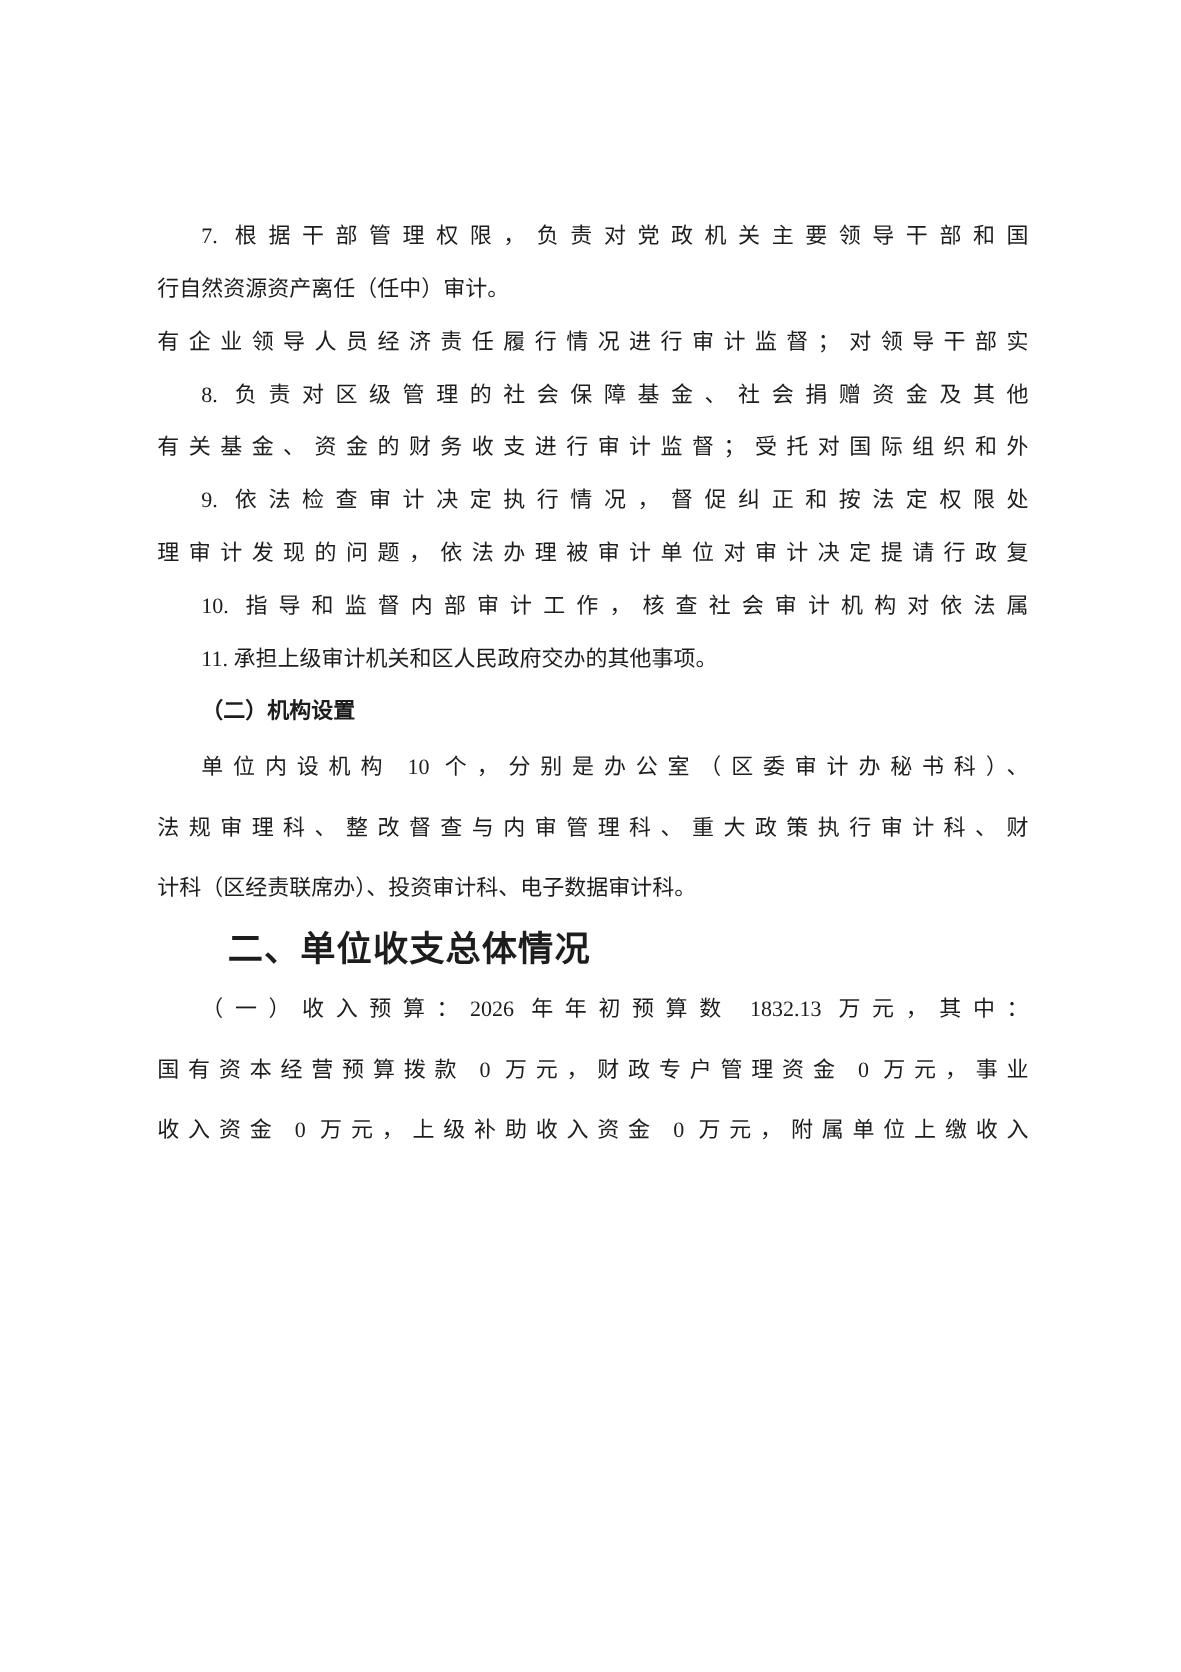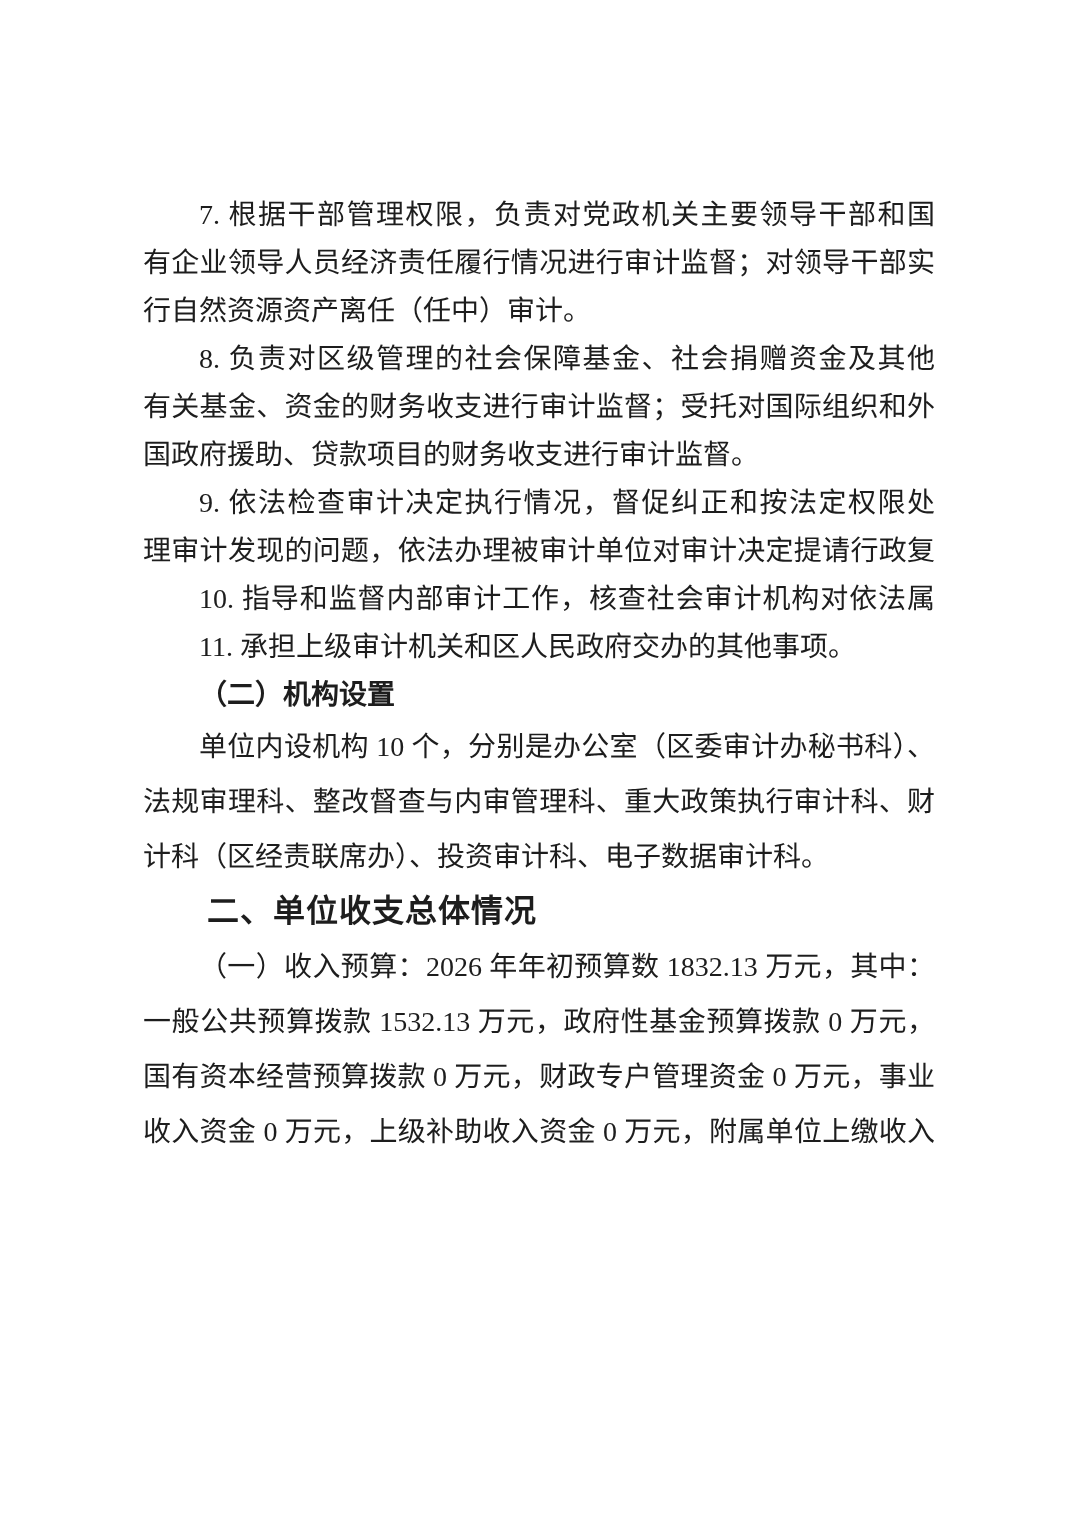--- a/index.html
+++ b/index.html
@@ -11,21 +11,21 @@
     overflow:hidden;
     font-family:"Liberation Serif","DejaVu Serif",serif;
     color:#1d1d1d;
   }
   .content{
     position:absolute;
     left:143px;top:191px;
     width:792px;
   }
   .ln{
-    font-size:28px;
+    font-size:20px;
     line-height:48px;
     text-align:left;
   }
   .s2{line-height:55px;}
   .ind{text-indent:2em;}
   .j{text-align:justify;text-align-last:justify;}
   .h-kai{font-weight:700;}
   .h-hei{
     font-family:"Liberation Sans","DejaVu Sans",sans-serif;
     font-weight:700;
@@ -34,43 +34,41 @@
   }
   .lead-b{font-weight:400;}
 </style>
 </head>
 <body>
 
 <div class="page">
   <div class="content">
 
     <div class="ln ind j">7. 根据干部管理权限，负责对党政机关主要领导干部和国</div>
+    <div class="ln">行自然资源资产离任（任中）审计。</div>
     <div class="ln j">有企业领导人员经济责任履行情况进行审计监督；对领导干部实</div>
-    <div class="ln">行自然资源资产离任（任中）审计。</div>
 
     <div class="ln ind j">8. 负责对区级管理的社会保障基金、社会捐赠资金及其他</div>
     <div class="ln j">有关基金、资金的财务收支进行审计监督；受托对国际组织和外</div>
-    <div class="ln">国政府援助、贷款项目的财务收支进行审计监督。</div>
 
     <div class="ln ind j">9. 依法检查审计决定执行情况，督促纠正和按法定权限处</div>
     <div class="ln j">理审计发现的问题，依法办理被审计单位对审计决定提请行政复</div>
 
     <div class="ln ind j">10. 指导和监督内部审计工作，核查社会审计机构对依法属</div>
 
     <div class="ln ind">11. 承担上级审计机关和区人民政府交办的其他事项。</div>
 
     <div class="ln ind h-kai">（二）机构设置</div>
 
     <div class="ln s2 ind j">单位内设机构 10 个，分别是办公室（区委审计办秘书科）、</div>
     <div class="ln s2 j">法规审理科、整改督查与内审管理科、重大政策执行审计科、财</div>
     <div class="ln s2">计科（区经责联席办）、投资审计科、电子数据审计科。</div>
 
     <div class="ln s2 ind h-hei">二、单位收支总体情况</div>
 
     <div class="ln s2 ind j">
       <span class="lead-b">（一）收入预算：</span><span>2026 年年初预算数 1832.13 万元，其中：</span>
     </div>
-    <div class="ln s2 j">一般公共预算拨款 1532.13 万元，政府性基金预算拨款 0 万元，</div>
     <div class="ln s2 j">国有资本经营预算拨款 0 万元，财政专户管理资金 0 万元，事业</div>
     <div class="ln s2 j">收入资金 0 万元，上级补助收入资金 0 万元，附属单位上缴收入</div>
 
   </div>
 </div>
 
 </body></html>

